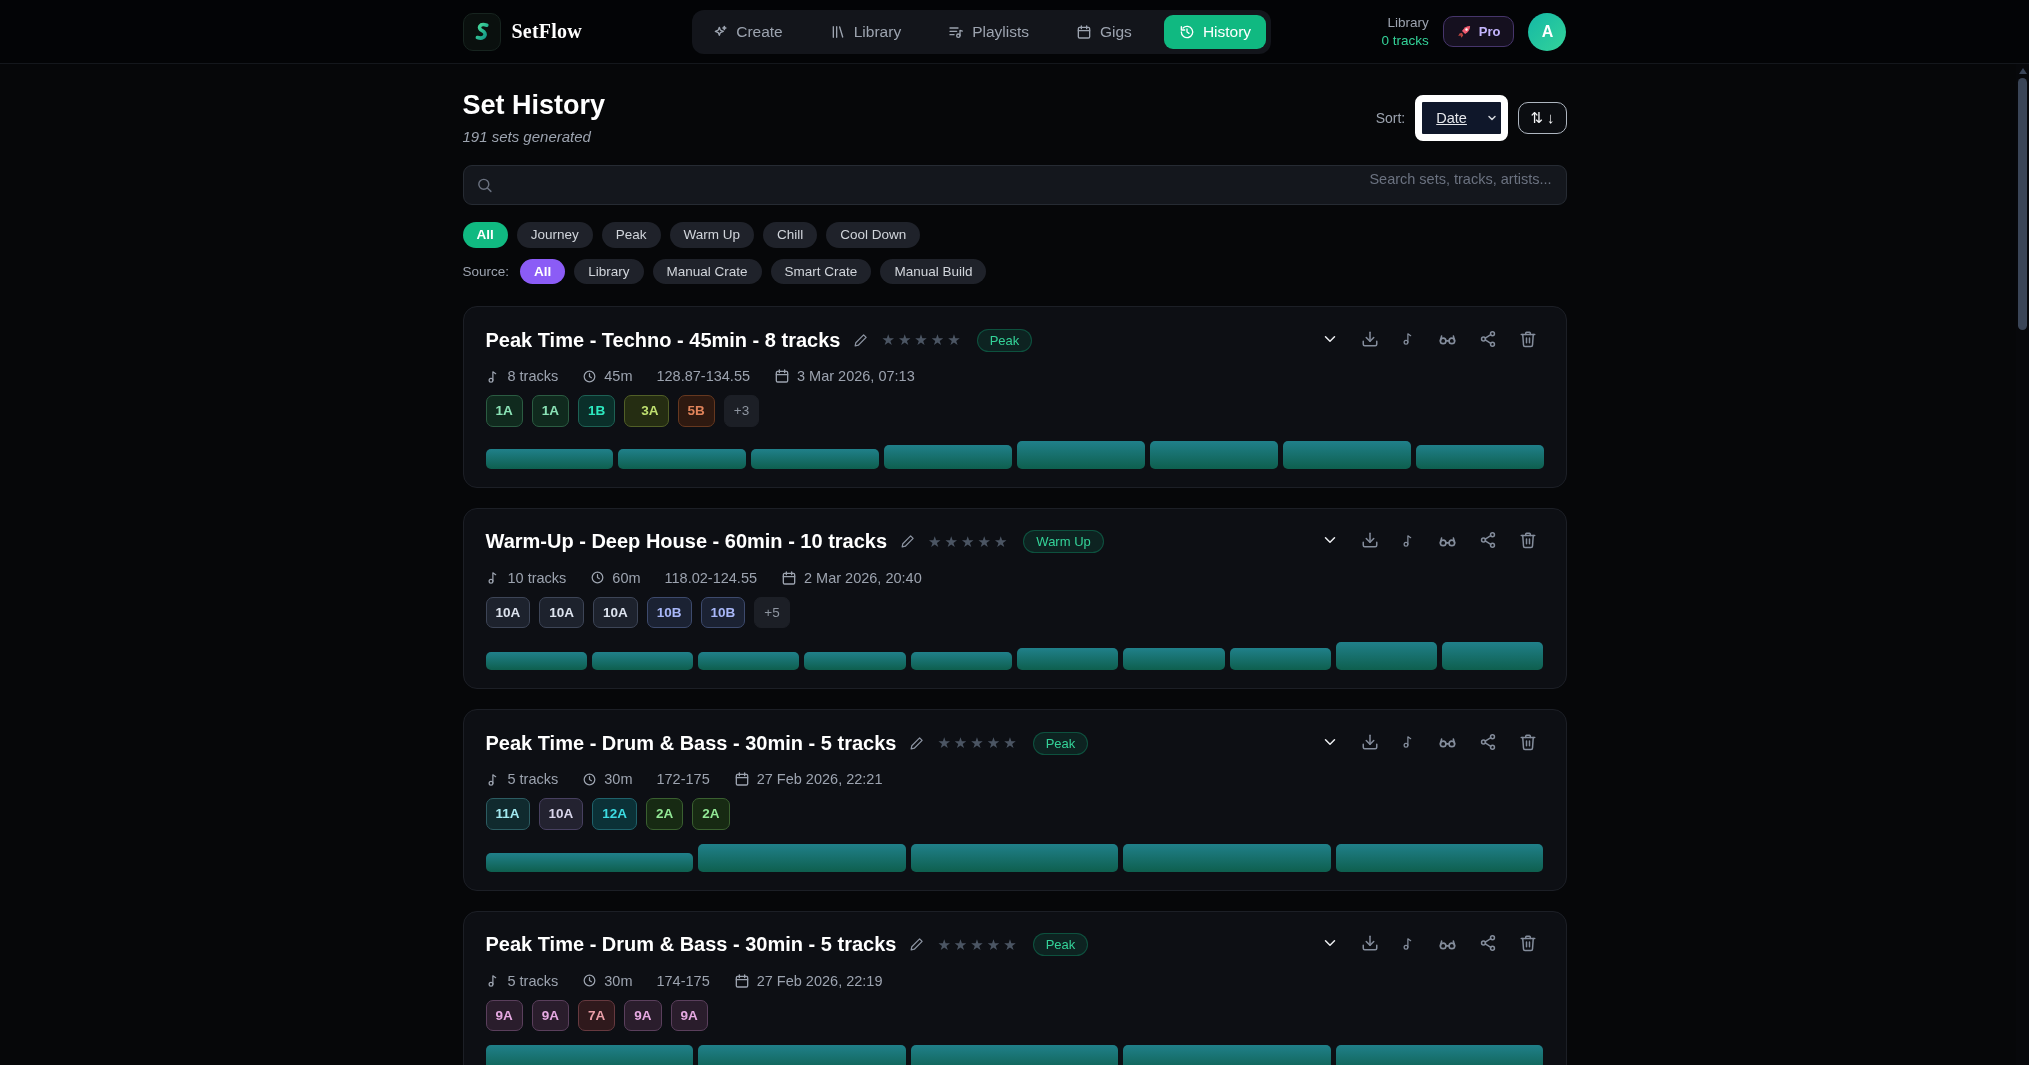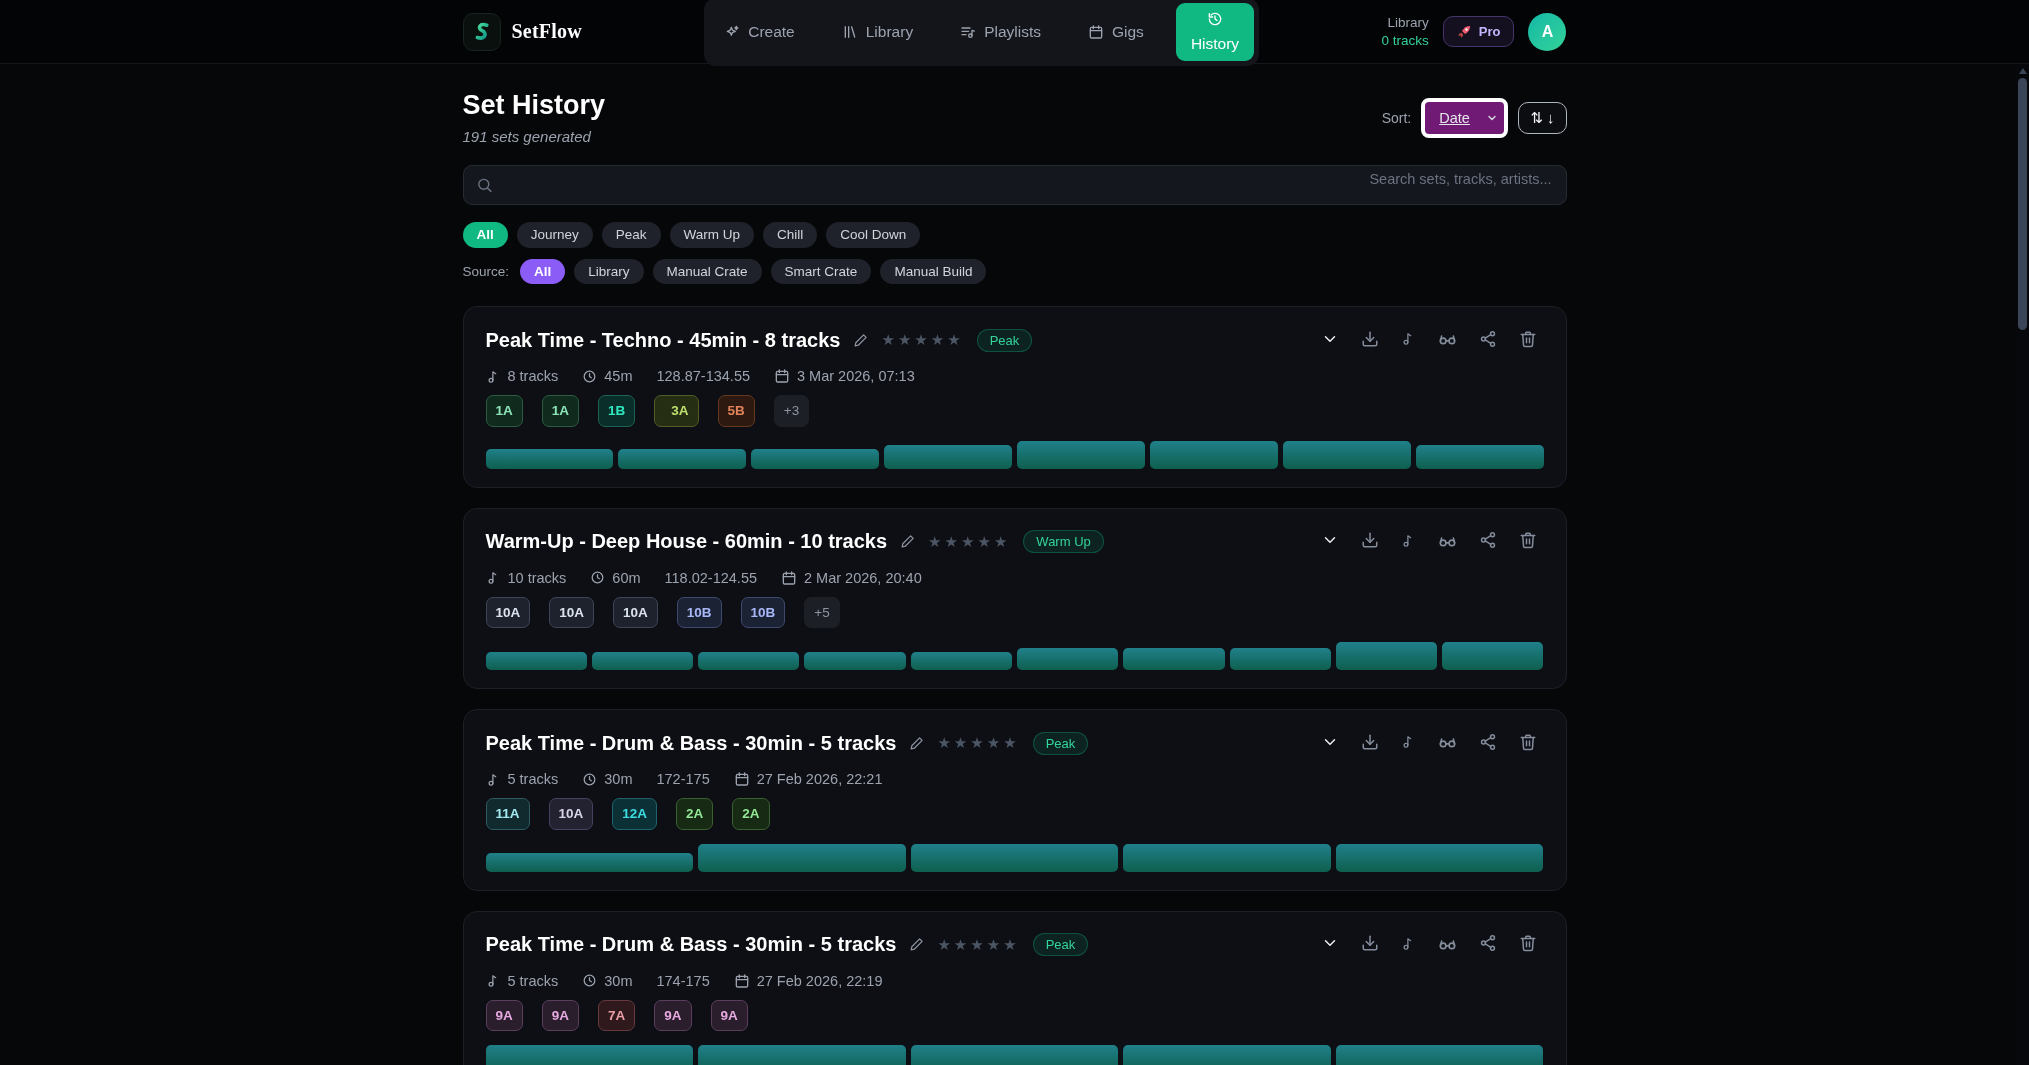--- a/index.html
+++ b/index.html
@@ -35,21 +35,21 @@
     background: #13151b; border-radius: 12px; padding: 5px;
     display: flex; align-items: center; gap: 17px;
   }
   .nav-item {
     display: flex; align-items: center; gap: 8px;
     background: transparent; border: none; cursor: pointer;
     color: #9ca3af; font-size: 15.5px; font-family: inherit;
     padding: 8px 15px; border-radius: 9px;
   }
   .nav-item .icon { font-size: 16px; }
-  .nav-item.active { background: #10b981; color: #ffffff; flex-direction: column; }
+  .nav-item.active { background: #10b981; color: #ffffff; }
 
   .header-right { display: flex; align-items: center; gap: 14px; }
   .lib-stats { text-align: right; line-height: 1.3; }
   .lib-label { font-size: 13.5px; color: #9ca3af; }
   .lib-count { font-size: 13.5px; color: #34d399; }
   .pro-btn {
     display: flex; align-items: center; gap: 7px;
     background: #15101f; border: 1px solid #46356b; border-radius: 10px;
     color: #c4b5fd; font-size: 13px; font-weight: bold; font-family: inherit;
     padding: 7px 13px; cursor: pointer;
@@ -66,22 +66,22 @@
 
   .page-head { display: flex; align-items: center; justify-content: space-between; }
   .page-title { font-size: 27px; font-weight: bold; color: #ffffff; }
   .page-subtitle { font-size: 15px; color: #9ca3af; margin-top: 7px; font-style: italic; }
 
   .sort-controls { display: flex; align-items: center; gap: 10px; }
   .sort-label { font-size: 14px; color: #9ca3af; }
   .select-wrap { position: relative; }
   .select-wrap select {
     appearance: none; -webkit-appearance: none;
-    background: #701a75; color: #e5e7eb;
-    border: 4px solid #ffffff; border-radius: 8px;
+    background: #0f172a; color: #e5e7eb;
+    border: 7px solid #ffffff; border-radius: 8px;
     font-size: 14.5px; font-family: inherit;
     padding: 8px 34px 8px 14px; cursor: pointer; text-decoration: underline;
   }
   .sel-chevron { position: absolute; right: 10px; top: 50%; transform: translateY(-50%); color: #d1d5db; pointer-events: none; }
   .order-btn {
     background: #0b0d11; border: 1.5px solid #aeb6c0; border-radius: 10px;
     color: #f3f4f6; font-size: 15px; font-family: inherit;
     padding: 6px 11px; cursor: pointer; display: flex; align-items: center; gap: 3px;
   }
 
@@ -125,21 +125,21 @@
   .card-actions { display: flex; align-items: center; gap: 8px; }
   .act {
     background: transparent; border: none; cursor: pointer;
     color: #848d9c; padding: 4px 7px;
   }
   .act.primary { color: #eceef1; }
 
   .card-meta { display: flex; align-items: center; gap: 24px; margin-top: 13px; color: #9ca3af; font-size: 14.5px; }
   .meta-item { display: flex; align-items: center; gap: 7px; }
 
-  .keys { display: flex; align-items: center; gap: 19px; margin-top: 11px; }
+  .keys { display: flex; align-items: center; gap: 9px; margin-top: 11px; }
   .key-badge {
     font-size: 13.5px; font-weight: bold; line-height: 1;
     padding: 8px 9px; border-radius: 7px; border: 1px solid transparent;
     min-width: 33px; text-align: center;
   }
 
   .bars { display: flex; align-items: flex-end; gap: 5px; height: 28px; margin-top: 14px; }
   .bar {
     flex: 1; border-radius: 5px;
     background: linear-gradient(to bottom, #20808a 0%, #0e5f4e 100%);

